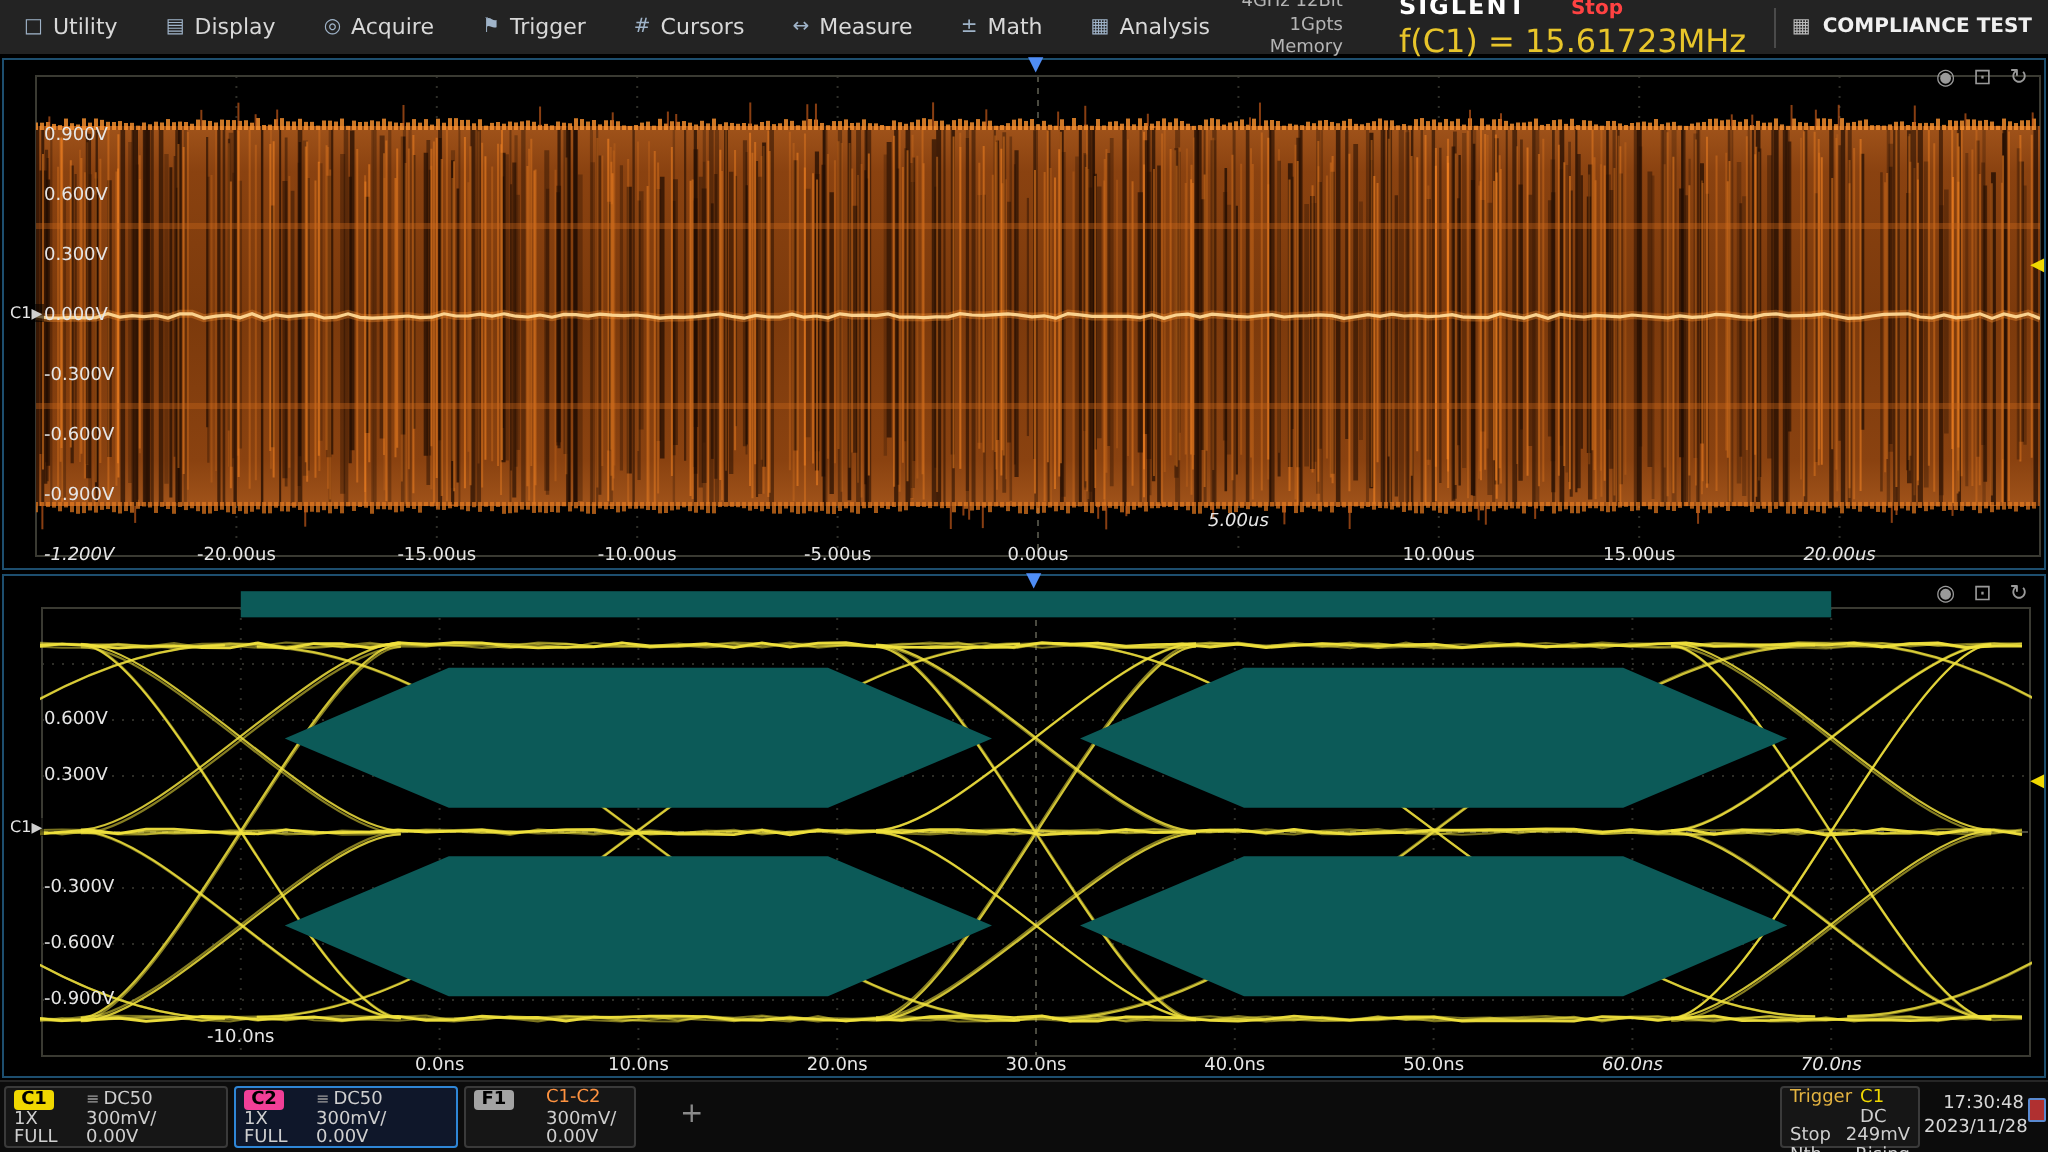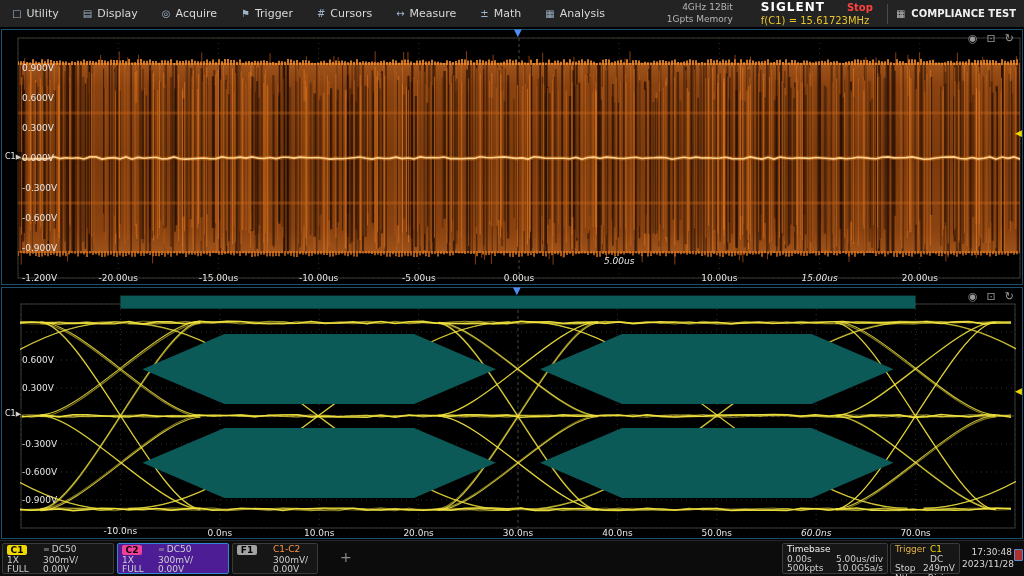--- a/index.html
+++ b/index.html
@@ -10,21 +10,21 @@
   header{position:absolute;top:0;left:0;width:1024px;height:28px;background:#232323;display:flex;align-items:center;box-sizing:border-box;border-bottom:1px solid #000;}
   #menu{display:flex;height:100%;}
   .mi{display:flex;align-items:center;gap:5px;padding:0 12px;font-size:11px;color:#d8d8d8;cursor:pointer;white-space:nowrap;}
   .mic{font-size:10px;color:#9fb3c8;}
   .hdr-right{margin-left:auto;display:flex;align-items:center;height:100%;}
   .sysinfo{font-size:9px;color:#b5b5b5;text-align:right;line-height:1.3;margin-right:28px;}
   .brandblock{line-height:1.2;margin-right:6px;}
   .brand-row{display:flex;gap:22px;align-items:baseline;}
   .brand{color:#fff;font-weight:bold;font-size:12px;letter-spacing:1px;}
   .stop{color:#ff4242;font-size:10px;font-weight:bold;}
-  .counter{color:#e8c52a;font-size:10px;white-space:nowrap;}
+  .counter{color:#e8c52a;font-size:16px;white-space:nowrap;}
   .vdiv{width:1px;height:20px;background:#4a4a4a;margin:0 8px;}
   .compliance{display:flex;gap:6px;align-items:center;color:#f0f0f0;font-size:10px;font-weight:bold;padding-right:8px;white-space:nowrap;cursor:pointer;}
   .compliance .cic{color:#bbb;font-weight:normal;}
 
   
   .panel{position:absolute;left:1px;width:1022px;background:#000;border:1px solid #1d4e6e;box-sizing:border-box;}
   .panel.top{top:29px;height:256px;}
   .panel.eye{top:287px;height:252px;}
   .panel svg{display:block;}
   .axis-label{position:absolute;font-size:9px;color:#e6e6e6;white-space:nowrap;pointer-events:none;text-align:center;}
@@ -32,21 +32,21 @@
   .corner{position:absolute;top:2px;right:8px;display:flex;gap:9px;color:#9a9a9a;font-size:11px;}
   .corner span{cursor:pointer;}
   .trigpos{position:absolute;top:-3px;color:#4f8df5;font-size:10px;}
   .chmark{position:absolute;left:2px;font-size:8px;color:#e8e8e8;background:rgba(0,0,0,.55);padding:0 1px;}
   .chmark .arr{font-size:7px;color:#cfcfcf;}
   .triglevel{position:absolute;right:0;color:#f0d800;font-size:9px;}
 
   
   footer{position:absolute;top:540px;left:0;width:1024px;height:36px;background:#0c0c0c;border-top:1px solid #262626;box-sizing:border-box;}
   .box{position:absolute;top:2px;height:31px;box-sizing:border-box;background:#161616;border:1px solid #3a3a3a;border-radius:2px;font-size:9px;color:#cfcfcf;padding:1px 4px;cursor:pointer;}
-  .box.selected{border-color:#2f86d6;background:#4c1d95;}
+  .box.selected{border-color:#2f86d6;background:#0f172a;}
   .chbox{display:grid;grid-template-columns:30px 1fr;gap:0 6px;line-height:9.5px;}
   .badge{display:inline-block;min-width:16px;padding:0 2px;text-align:center;font-weight:bold;color:#000;border-radius:2px;font-size:9px;line-height:10px;}
   .imp{color:#9a9a9a;margin-right:2px;font-size:8px;}
   .fexpr{color:#ff9340;}
   .ralign{}
   .plusbtn{position:absolute;left:340px;top:8px;color:#8a8a8a;font-size:14px;cursor:pointer;}
   .trow{display:flex;justify-content:space-between;line-height:9.5px;gap:4px;}
   .tt{color:#f0f0f0;}
   .trgtitle{color:#e3b341;}
   .c1src{color:#f0d800;}
@@ -1562,30 +1562,30 @@
       <span>⊡</span>
       <span>↻</span>
     </div>
   <span class="axis-label" style="left: 20px; top: 33px;">0.900V</span>
       <span class="axis-label" style="left: 20px; top: 63px;">0.600V</span>
       <span class="axis-label" style="left: 20px; top: 93px;">0.300V</span>
       <span class="axis-label" style="left: 20px; top: 123px;">0.000V</span>
       <span class="axis-label" style="left: 20px; top: 153px;">-0.300V</span>
       <span class="axis-label" style="left: 20px; top: 183px;">-0.600V</span>
       <span class="axis-label" style="left: 20px; top: 213px;">-0.900V</span>
-      <span class="axis-label" style="left: 20px; top: 243px;">-1.200V</span>
+      <span class="axis-label" style="left: 20px; top: 243px; font-style: italic;">-1.200V</span>
       <span class="axis-label xtick" style="left: 116.2px; top: 243px;">-20.00us</span>
       <span class="axis-label xtick" style="left: 216.4px; top: 243px;">-15.00us</span>
       <span class="axis-label xtick" style="left: 316.6px; top: 243px;">-10.00us</span>
       <span class="axis-label xtick" style="left: 416.8px; top: 243px;">-5.00us</span>
       <span class="axis-label xtick" style="left: 517px; top: 243px;">0.00us</span>
       <span class="axis-label xtick" style="left: 617.2px; top: 226px; font-style: italic;">5.00us</span>
       <span class="axis-label xtick" style="left: 717.4px; top: 243px;">10.00us</span>
-      <span class="axis-label xtick" style="left: 817.6px; top: 243px; font-style: italic;">15.00us</span>
-      <span class="axis-label xtick" style="left: 917.8px; top: 243px;">20.00us</span>
+      <span class="axis-label xtick" style="left: 817.6px; top: 243px;">15.00us</span>
+      <span class="axis-label xtick" style="left: 917.8px; top: 243px; font-style: italic;">20.00us</span>
     </section>
 
   <section class="panel eye" id="eyePanel">
     <svg id="eyeSvg" width="1020" height="250" viewBox="0 0 1020 250">
         <line x1="19" y1="16" x2="19" y2="240" stroke="#2e2e28" stroke-dasharray="1 4"></line>
         <line x1="118.4" y1="16" x2="118.4" y2="240" stroke="#2e2e28" stroke-dasharray="1 4"></line>
         <line x1="217.8" y1="16" x2="217.8" y2="240" stroke="#2e2e28" stroke-dasharray="1 4"></line>
         <line x1="317.20000000000005" y1="16" x2="317.20000000000005" y2="240" stroke="#2e2e28" stroke-dasharray="1 4"></line>
         <line x1="416.6" y1="16" x2="416.6" y2="240" stroke="#2e2e28" stroke-dasharray="1 4"></line>
         <line x1="516" y1="16" x2="516" y2="240" stroke="#4a4a40" stroke-dasharray="3 3"></line>
@@ -1690,29 +1690,29 @@
     <div class="corner">
       <span>◉</span>
       <span>⊡</span>
       <span>↻</span>
     </div>
   <span class="axis-label" style="left: 20px; top: 67.002px;">0.600V</span>
       <span class="axis-label" style="left: 20px; top: 95.001px;">0.300V</span>
       <span class="axis-label" style="left: 20px; top: 150.999px;">-0.300V</span>
       <span class="axis-label" style="left: 20px; top: 178.998px;">-0.600V</span>
       <span class="axis-label" style="left: 20px; top: 206.997px;">-0.900V</span>
-      <span class="axis-label xtick" style="left: 118.4px; top: 226px; margin-top: 12px;">-10.0ns</span>
+      <span class="axis-label xtick" style="left: 118.4px; top: 226px;">-10.0ns</span>
       <span class="axis-label xtick" style="left: 217.8px; top: 240px;">0.0ns</span>
       <span class="axis-label xtick" style="left: 317.2px; top: 240px;">10.0ns</span>
       <span class="axis-label xtick" style="left: 416.6px; top: 240px;">20.0ns</span>
       <span class="axis-label xtick" style="left: 516px; top: 240px;">30.0ns</span>
       <span class="axis-label xtick" style="left: 615.4px; top: 240px;">40.0ns</span>
       <span class="axis-label xtick" style="left: 714.8px; top: 240px;">50.0ns</span>
       <span class="axis-label xtick" style="left: 814.2px; top: 240px; font-style: italic;">60.0ns</span>
-      <span class="axis-label xtick" style="left: 913.6px; top: 240px;">70.0ns</span>
+      <span class="axis-label xtick" style="left: 913.6px; top: 240px; font-style: italic;">70.0ns</span>
     </section>
 
   <footer>
 
     <div class="box chbox" style="left:2px;width:112px">
       <span><span class="badge" style="background: rgb(240, 216, 0);">C1</span></span>
       <span><span class="imp">≡</span><span>DC50</span></span>
       <span>1X</span>
       <span>300mV/</span>
       <span>FULL</span>
@@ -1732,34 +1732,20 @@
       <span><span class="badge" style="background: #a3a3a3;">F1</span></span>
       <span class="fexpr ralign">C1-C2</span>
       <span></span>
       <span class="ralign">300mV/</span>
       <span></span>
       <span class="ralign">0.00V</span>
     </div>
 
     <span class="plusbtn">+</span>
 
-    <div class="box" style="left:782px;width:106px">
-      <div class="trow">
-          <span class="tt">Timebase</span>
-          <span></span>
-        </div>
-      <div class="trow">
-          <span>0.00s</span>
-          <span>5.00us/div</span>
-        </div>
-      <div class="trow">
-          <span>500kpts</span>
-          <span>10.0GSa/s</span>
-        </div>
-    </div>
 
     <div class="box" style="left:890px;width:70px">
       <div class="trow">
           <span class="trgtitle">Trigger</span>
           <span><span class="c1src">C1</span> <span>DC</span></span>
         </div>
       <div class="trow">
           <span>Stop</span>
           <span>249mV</span>
         </div>

